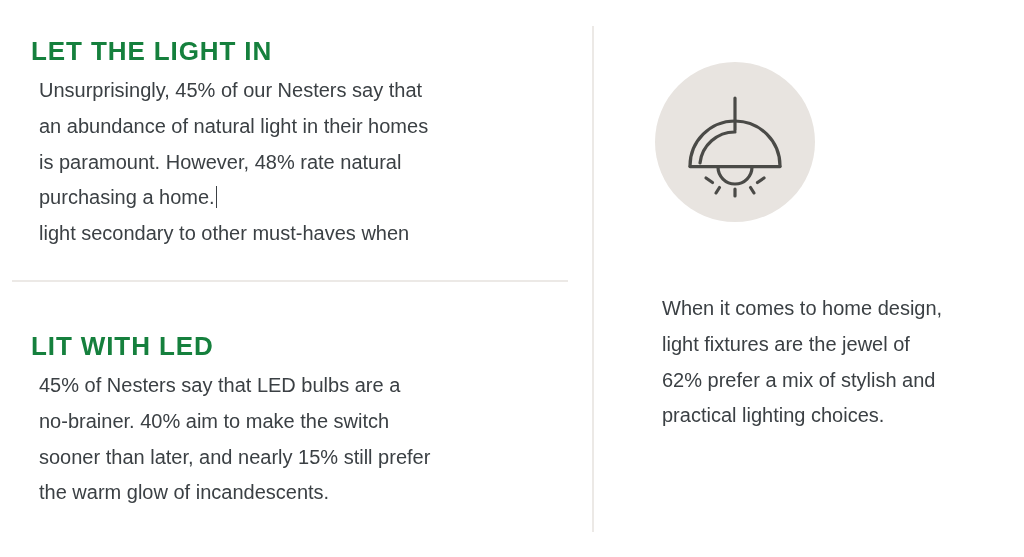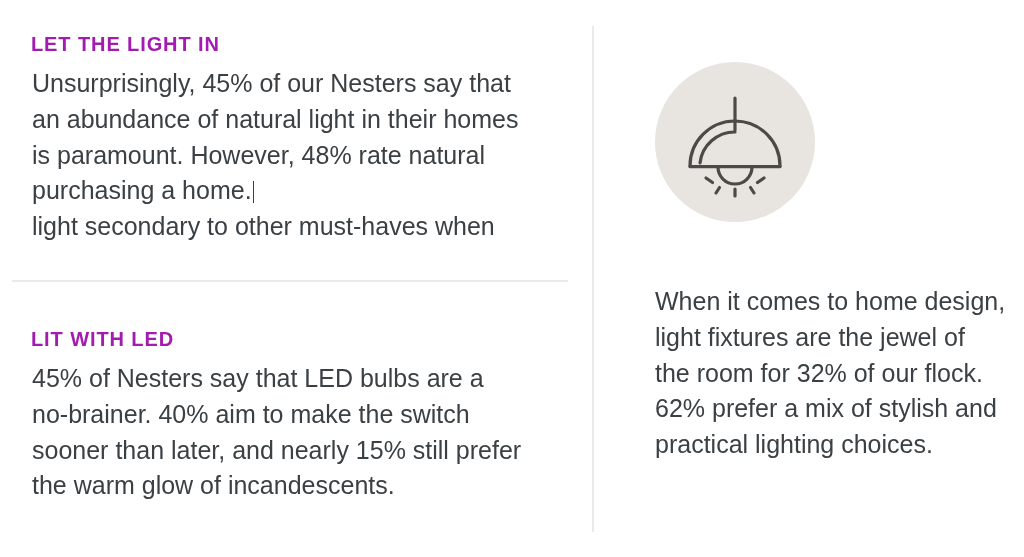--- a/index.html
+++ b/index.html
@@ -54,34 +54,34 @@
     top: 280px;
     width: 556px;
     height: 2px;
     background: #ece9e6;
   }
 
   
   .block { position: absolute; }
 
   .block-heading {
-    font-size: 20px;
+    font-size: 26px;
     font-weight: bold;
     letter-spacing: 0.9px;
-    color: #a21caf;
-    margin: 0 0 9px 0;
+    color: #15803d;
+    margin: 7px 0 9px 0;
     line-height: 26px;
     white-space: nowrap;
   }
 
   .block-body {
-    font-size: 25px;
+    font-size: 20px;
     line-height: 35.8px;
     color: #3b4044;
-    margin: 1px;
+    margin: 8px;
     font-weight: 400;
   }
   .block-body .line { display: block; white-space: nowrap; }
 
   
   .caret {
     display: inline-block;
     width: 1.5px;
     height: 22px;
     background: #3b4044;
@@ -168,21 +168,20 @@
           <line x1="99" y1="131" x2="95.5" y2="125.5"></line>
           <line x1="80" y1="134" x2="80" y2="127"></line>
         </g>
       </svg>
     </div>
 
     <div class="block" id="block-fixture">
       <p class="block-body">
         <span class="line">When it comes to home design,</span>
         <span class="line">light fixtures are the jewel of</span>
-        <span class="line">the room for 32% of our flock.</span>
         <span class="line">62% prefer a mix of stylish and</span>
         <span class="line">practical lighting choices.</span>
       </p>
     </div>
 
   </div>
 
 </div>
 
 </body></html>

